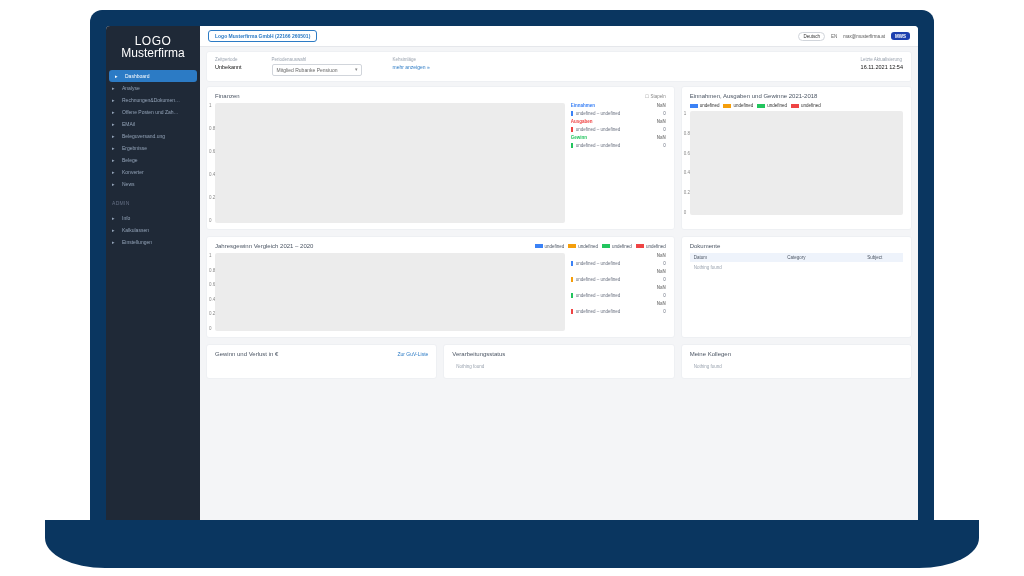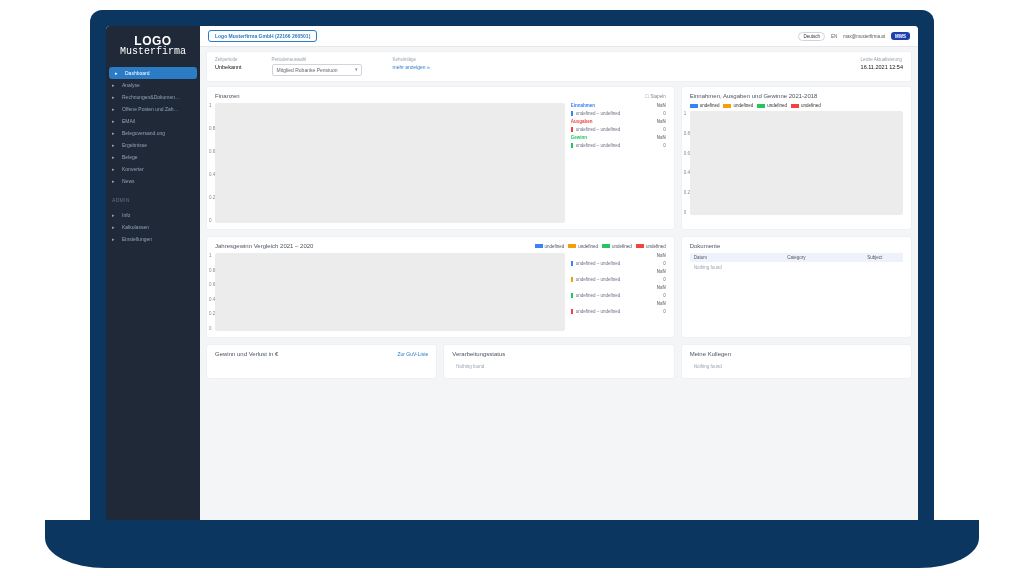--- a/index.html
+++ b/index.html
@@ -3,22 +3,22 @@
 <meta charset="utf-8">
 <style>
   *{box-sizing:border-box;margin:0;padding:0;font-family:Arial,Helvetica,sans-serif}
   body{background:#fff;width:1024px;height:576px;overflow:hidden;position:relative}
   .laptop-frame{position:absolute;left:90px;top:10px;width:844px;height:540px;background:#0a3660;border-radius:12px 12px 0 0;padding:16px 16px 0 16px}
   .laptop-base{position:absolute;left:45px;top:520px;width:934px;height:48px;background:#0a3660;border-radius:0 0 60px 60px/0 0 30px 30px}
   .screen{width:812px;height:524px;background:#f4f5f7;display:flex;overflow:hidden;border-radius:4px 4px 0 0}
   
   .sidebar{width:94px;min-width:94px;background:#1f2937;color:#cbd5e1;display:flex;flex-direction:column;font-size:5px}
   .logo-block{padding:8px 6px 6px;text-align:center}
-  .logo-text{font-size:12px;font-weight:700;letter-spacing:0.5px;color:#fff}
-  .logo-sub{font-family:Liberation Mono, monospace;font-size:10px;color:#fff;margin-top:-2px}
+  .logo-text{font-size:12px;font-weight:400;letter-spacing:0.5px;color:#fff}
+  .logo-sub{font-family:Liberation Sans, sans-serif;font-size:12px;color:#fff;margin-top:-2px}
   .nav{padding:4px 0}
   .nav-item{display:flex;align-items:center;gap:4px;padding:3px 6px;cursor:pointer;color:#93a3b8}
   .nav-item.active{background:#2c7bc5;color:#fff;border-radius:3px;margin:0 3px}
   .nav-icon{width:6px;height:6px;display:inline-block}
   .nav-sep{color:#667085;font-size:5px;padding:6px 6px 2px;letter-spacing:0.3px}
   
   .main{flex:1;display:flex;flex-direction:column;font-size:5px;color:#333}
   .topbar{background:#fff;display:flex;align-items:center;padding:4px 8px;gap:6px;border-bottom:1px solid #e5e7eb}
   .company-badge{border:1px solid #2c7bc5;color:#2c7bc5;border-radius:3px;padding:2px 6px;font-weight:600}
   .topbar-right{margin-left:auto;display:flex;align-items:center;gap:6px}

